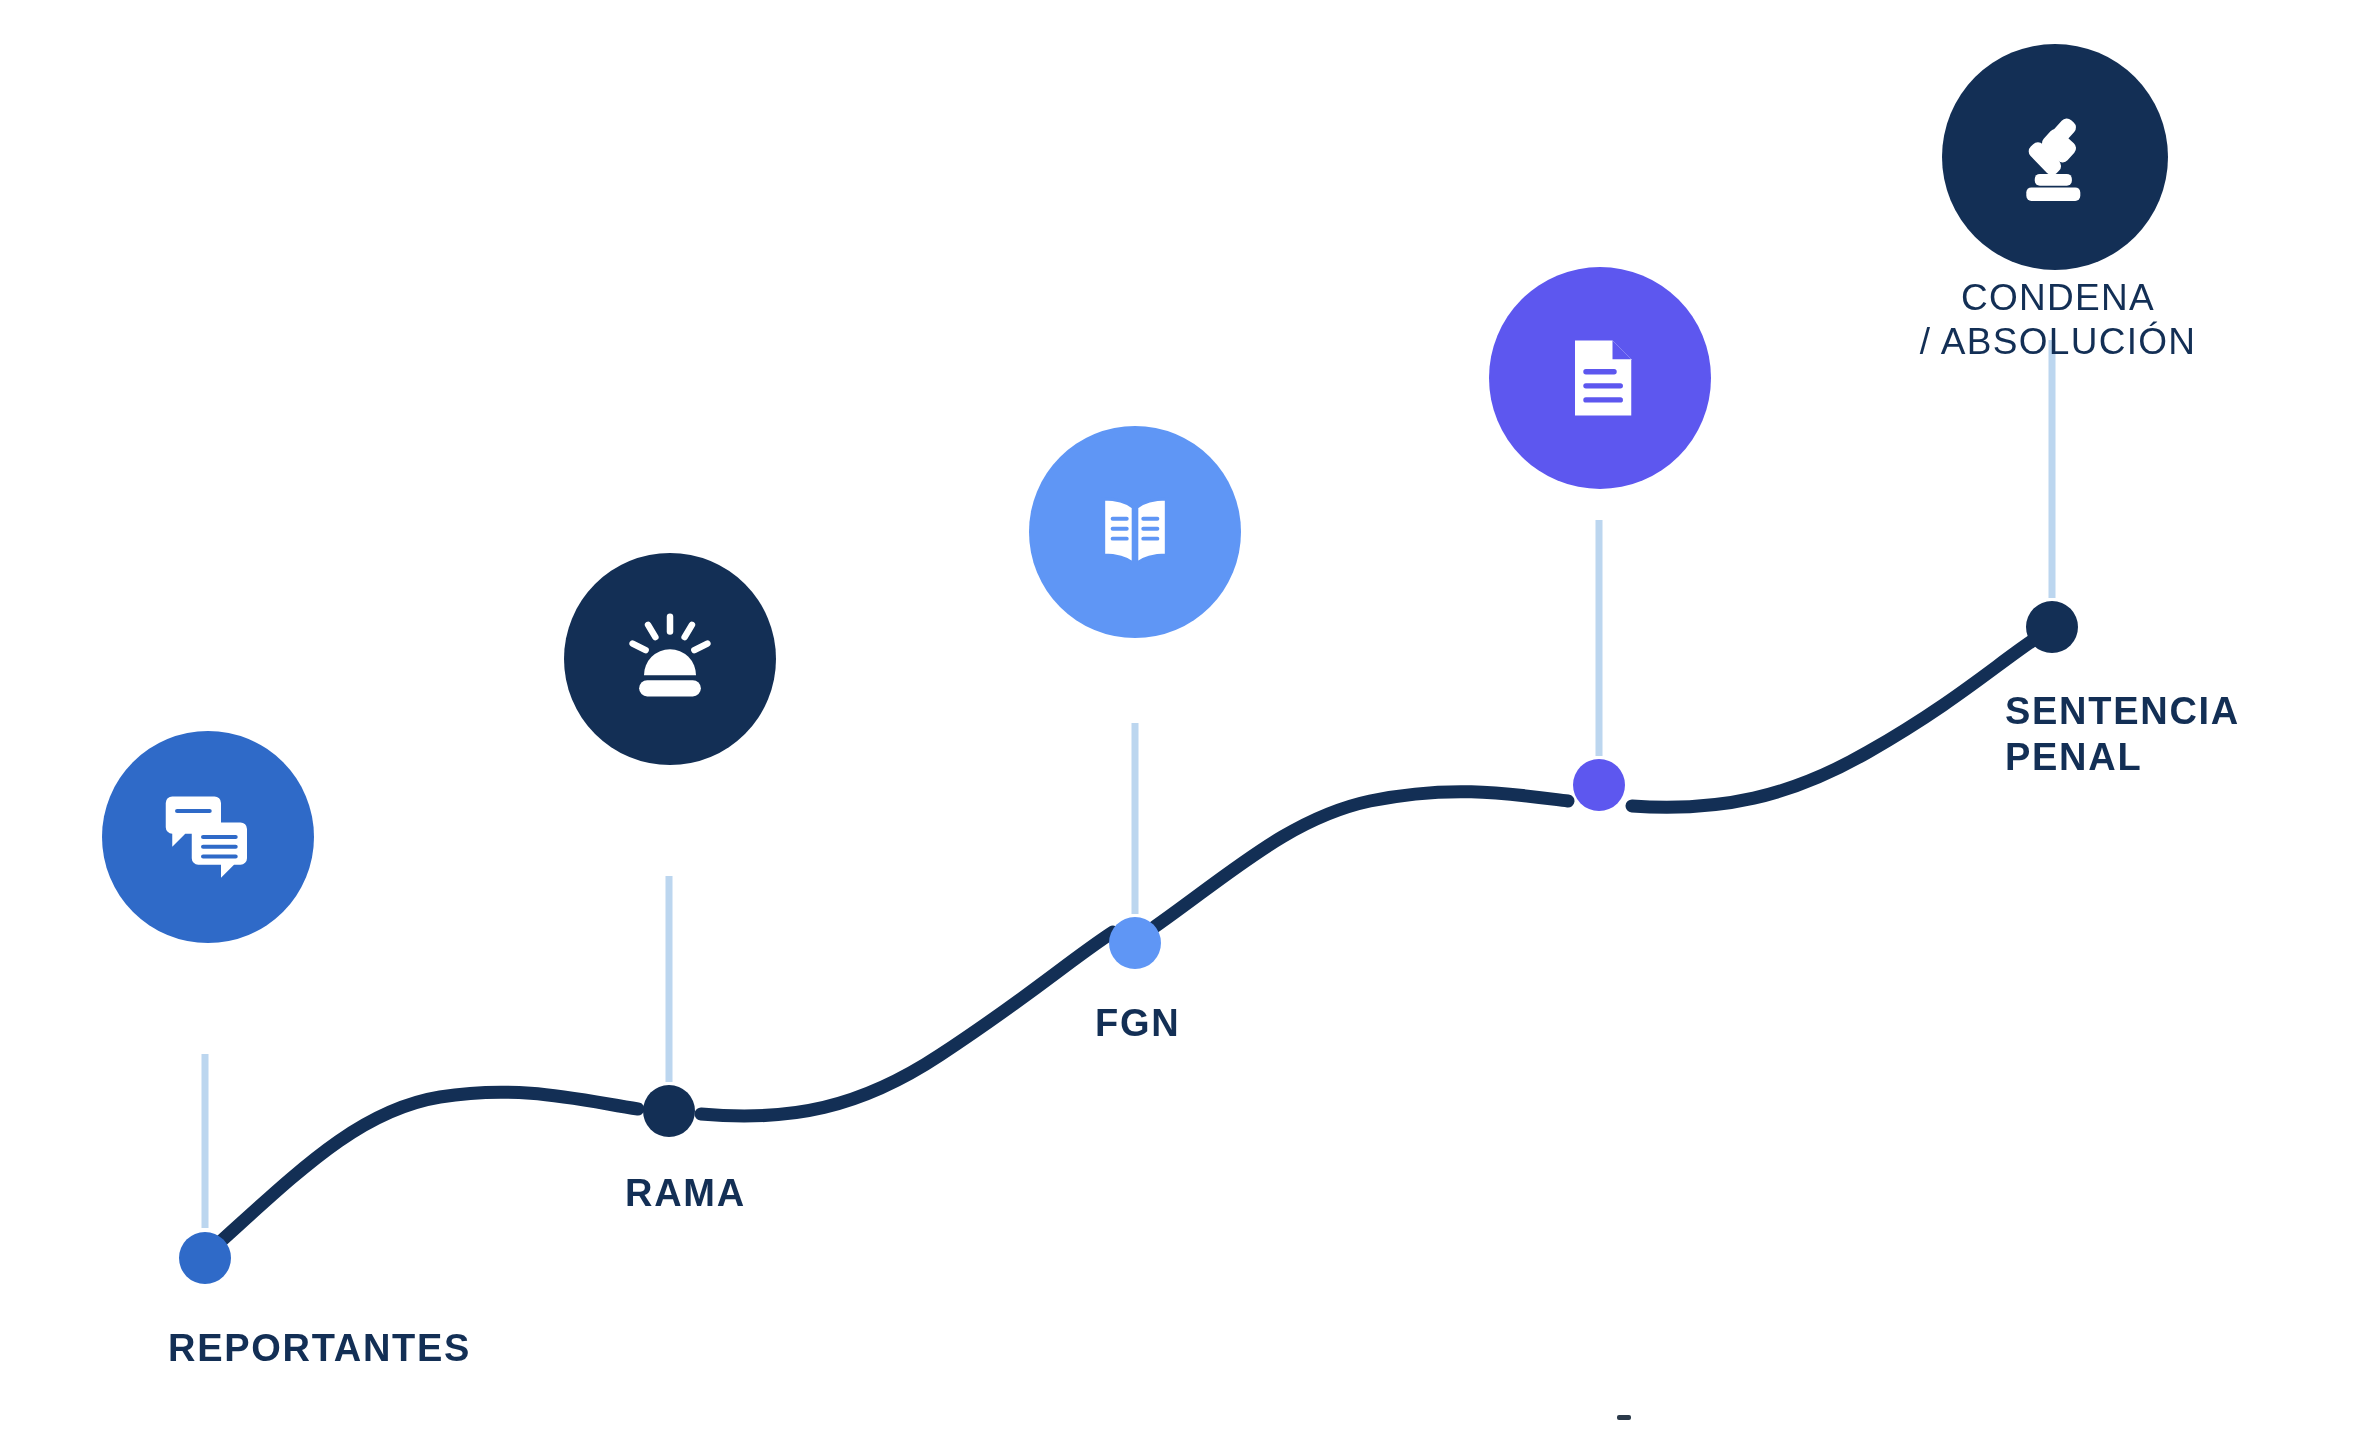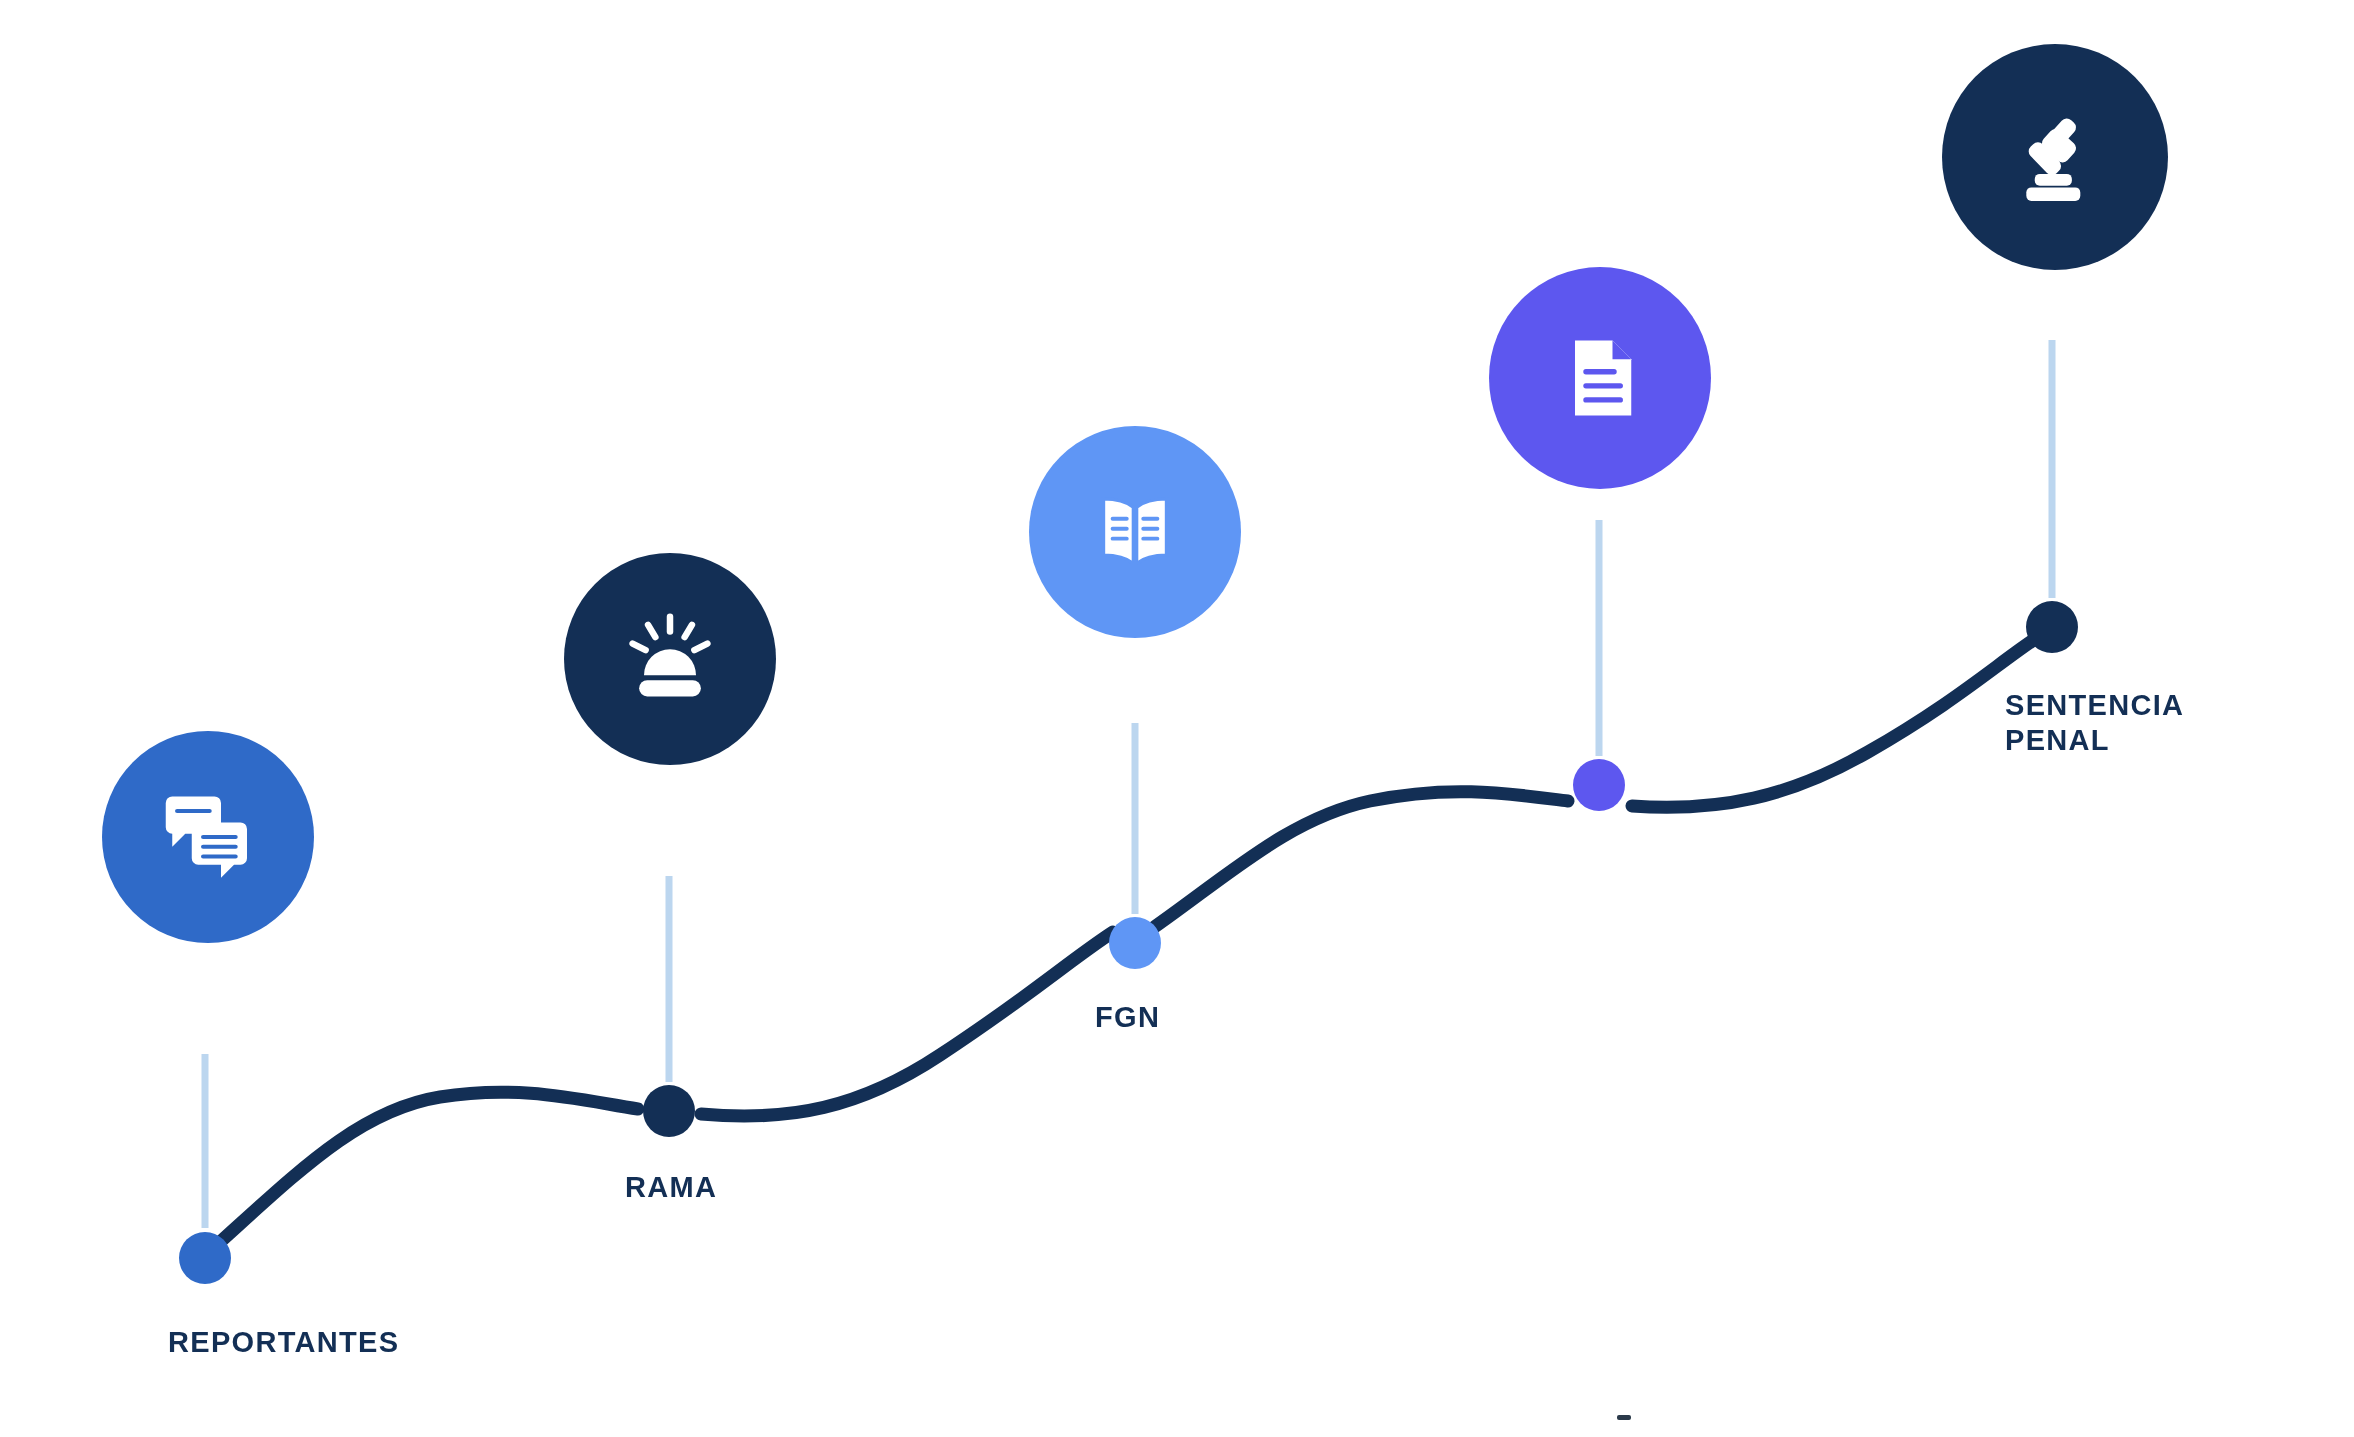--- a/index.html
+++ b/index.html
@@ -39,21 +39,21 @@
     text-align: center;
     line-height: 1.18;
     letter-spacing: 0.035em;
     white-space: pre-line;
     font-weight: 400;
     font-size: 37px;
   }
   .node-label {
     position: absolute;
     font-weight: 700;
-    font-size: 29px;
+    font-size: 38px;
     letter-spacing: 0.045em;
     line-height: 1.22;
     white-space: pre-line;
     color: #132f55;
   }
   .tiny-mark {
     position: absolute;
     width: 14px;
     height: 5px;
     border-radius: 2px;
@@ -154,18 +154,20 @@
         <g fill="#ffffff">
           <rect x="30" y="8" width="10" height="22" rx="4" transform="rotate(42 35 19)"></rect>
           <rect x="21" y="22" width="10" height="22" rx="4" transform="rotate(-44 26 33)"></rect>
           <rect x="25" y="18" width="19" height="14" rx="4" transform="rotate(42 34 25)"></rect>
           <rect x="20" y="42" width="22" height="7" rx="3"></rect>
           <rect x="15" y="50" width="32" height="8" rx="3"></rect>
         </g>
       </svg>
     </span>
   </div>
+  <div class="caption" style="left:1868px; top:276px; width:380px; color:#132f55;">CONDENA
+/ ABSOLUCIÓN</div>
   <div class="node-label" style="left:2005px; top:688px;">SENTENCIA
 PENAL</div>
 
   <div class="tiny-mark" style="left:1617px; top:1415px;"></div>
 
 </div>
 
 </body></html>

